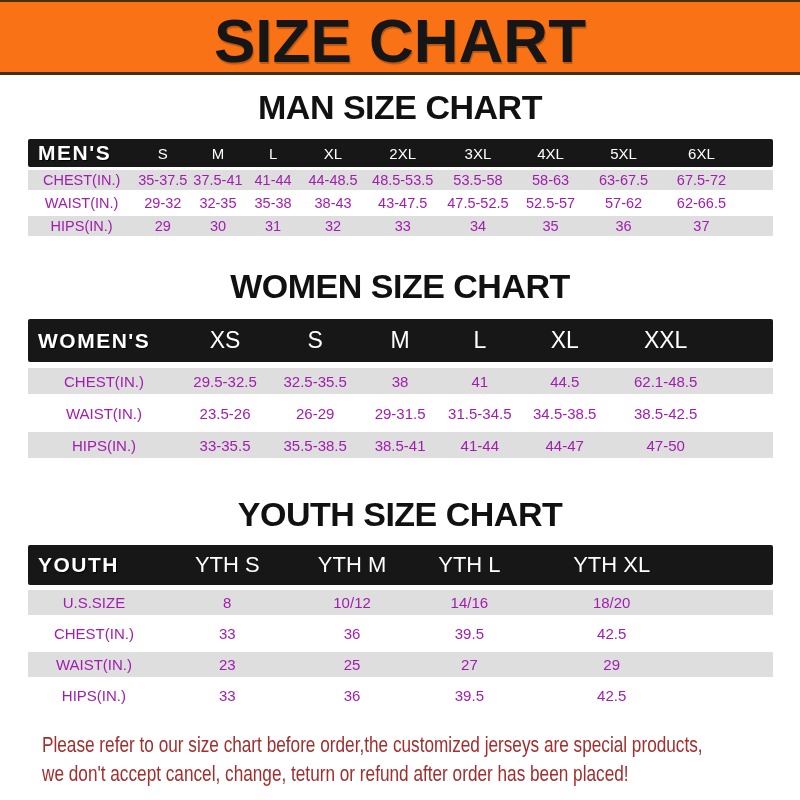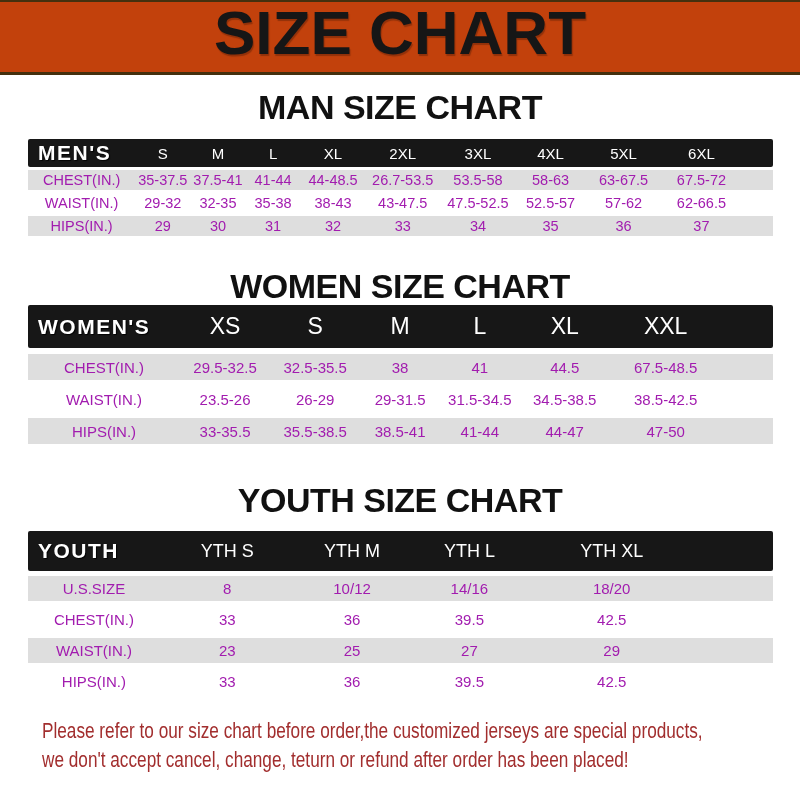--- a/index.html
+++ b/index.html
@@ -7,64 +7,64 @@
   body {
     width: 800px; height: 800px;
     background: #ffffff;
     font-family: "Liberation Sans", sans-serif;
     overflow: hidden;
   }
 
   
   .banner {
     height: 75px;
-    background: #c2410c;
+    background: #f97316;
     border-top: 2px solid #44300E;
     border-bottom: 3px solid #44300E;
-    display: flex; align-items: flex-start; justify-content: center;
+    display: flex; align-items: flex-end; justify-content: center;
   }
   .banner-title {
     font-size: 62px; font-weight: 900; color: #161616;
     letter-spacing: 0px; line-height: 1;
     text-shadow: 1px 2px 1px rgba(0,0,0,0.25);
   }
 
   
   .section-title {
     text-align: center; font-weight: 900; color: #111;
     font-size: 34px; line-height: 36px; letter-spacing: -0.5px;
   }
   .title-man   { margin-top: 14px; }
   .title-women { margin-top: 32px; }
   .title-youth { margin-top: 38px; }
 
   
   .size-table { width: 745px; margin-left: 28px; }
   .t-man   { margin-top: 14px; }
-  .t-women { margin-top: 1px; }
+  .t-women { margin-top: 15px; }
   .t-youth { margin-top: 13px; }
 
   .thead {
     display: flex; align-items: center;
     background: #171717; border-radius: 2px;
     color: #ffffff;
   }
   .t-man   .thead { height: 28px; }
   .t-women .thead { height: 43px; }
   .t-youth .thead { height: 40px; justify-content: space-between; }
 
   .thead .hlabel {
     font-weight: 700; letter-spacing: 1.5px; font-size: 21px;
     padding-left: 10px; text-align: left;
     text-shadow: 1px 1px 1px rgba(0,0,0,0.9);
   }
   .thead .c { text-align: center; }
   .t-man   .thead .c { font-size: 15px; }
   .t-women .thead .c { font-size: 23px; }
-  .t-youth .thead .c { font-size: 18px; }
+  .t-youth .thead .c { font-size: 22px; }
 
   .trow {
     display: flex; align-items: center;
     color: #a21caf;
   }
   .t-man   .trow { height: 20px; margin-top: 3px; font-size: 14.5px; }
   .t-women .trow { height: 26px; margin-top: 6px; font-size: 15px; }
   .t-youth .trow { height: 25px; margin-top: 6px; font-size: 15px; }
   .t-youth .trow.first { margin-top: 5px; }
   .trow.gray { background: #DEDEDE; }
@@ -110,21 +110,21 @@
     <div class="c mc8">5XL</div>
     <div class="c mc9">6XL</div>
     <div class="c mc10"></div>
   </div>
   <div class="trow gray">
     <div class="c mc0">CHEST(IN.)</div>
     <div class="c mc1">35-37.5</div>
     <div class="c mc2">37.5-41</div>
     <div class="c mc3">41-44</div>
     <div class="c mc4">44-48.5</div>
-    <div class="c mc5">26.7-53.5</div>
+    <div class="c mc5">48.5-53.5</div>
     <div class="c mc6">53.5-58</div>
     <div class="c mc7">58-63</div>
     <div class="c mc8">63-67.5</div>
     <div class="c mc9">67.5-72</div>
     <div class="c mc10"></div>
   </div>
   <div class="trow">
     <div class="c mc0">WAIST(IN.)</div>
     <div class="c mc1">29-32</div>
     <div class="c mc2">32-35</div>
@@ -165,21 +165,21 @@
     <div class="c wc6">XXL</div>
     <div class="c wc7"></div>
   </div>
   <div class="trow gray">
     <div class="c wc0">CHEST(IN.)</div>
     <div class="c wc1">29.5-32.5</div>
     <div class="c wc2">32.5-35.5</div>
     <div class="c wc3">38</div>
     <div class="c wc4">41</div>
     <div class="c wc5">44.5</div>
-    <div class="c wc6">67.5-48.5</div>
+    <div class="c wc6">62.1-48.5</div>
     <div class="c wc7"></div>
   </div>
   <div class="trow">
     <div class="c wc0">WAIST(IN.)</div>
     <div class="c wc1">23.5-26</div>
     <div class="c wc2">26-29</div>
     <div class="c wc3">29-31.5</div>
     <div class="c wc4">31.5-34.5</div>
     <div class="c wc5">34.5-38.5</div>
     <div class="c wc6">38.5-42.5</div>

